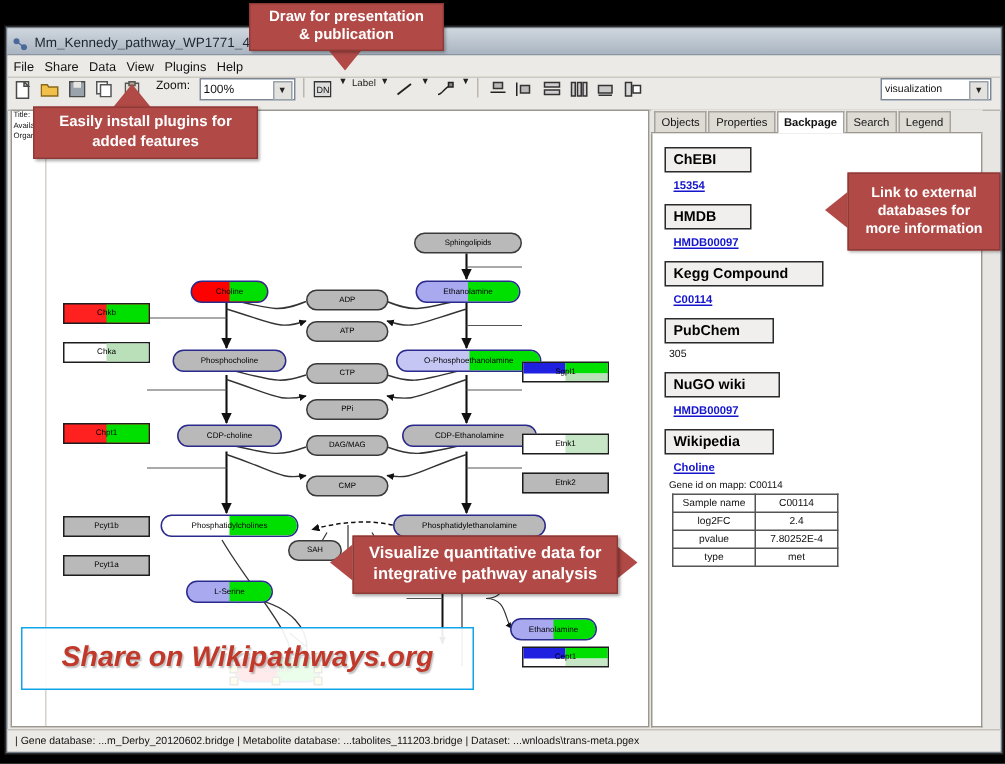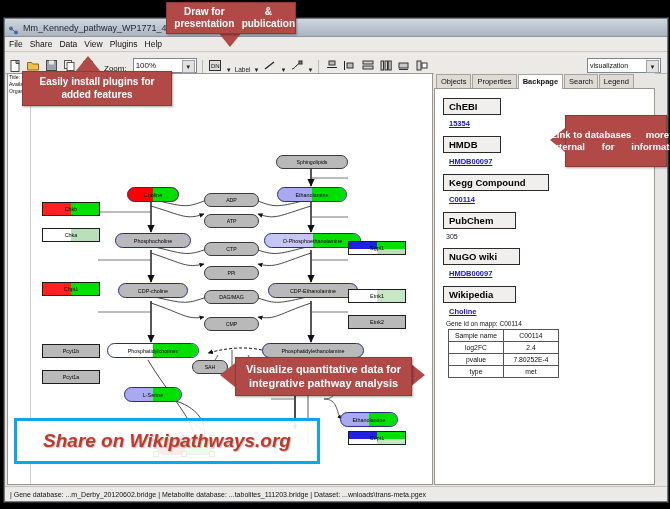--- a/index.html
+++ b/index.html
@@ -13,21 +13,21 @@
   .titlebar{height:17px;background:linear-gradient(#cfd6de,#aab5c1);
             border-bottom:1px solid #8a95a1;display:flex;align-items:center;padding:0 3px;}
   .titlebar .ticon{width:11px;height:11px;margin-right:4px;flex:0 0 auto;}
   .titletext{font-size:9px;color:#1c2530;white-space:nowrap;overflow:hidden;}
 
   .menubar{height:14px;background:#eceae6;border-bottom:1px solid #cdc9c2;
            display:flex;align-items:center;padding-left:4px;gap:7px;}
   .menubar span{font-size:8.5px;color:#111;}
 
   .toolbar{height:21px;background:#eceae6;border-bottom:1px solid #b9b5ae;
-           display:flex;align-items:flex-end;padding-left:3px;gap:3px;}
+           display:flex;align-items:flex-start;padding-left:3px;gap:3px;}
   .tbtn{width:15px;height:15px;display:flex;align-items:center;justify-content:center;}
   .tsep{width:1px;height:13px;background:#bbb6ae;margin:0 2px;}
   .zlabel{font-size:8px;color:#111;margin-left:6px;margin-right:3px;}
   .zoomsel{width:60px;height:13px;background:#fff;border:1px solid #7b8794;
            font-size:8px;color:#111;display:flex;align-items:center;padding-left:2px;
            position:relative;}
   .zoomsel .arw{position:absolute;right:1px;top:1px;width:11px;height:11px;
         background:#e4e2de;border:1px solid #9aa3ac;display:flex;align-items:center;justify-content:center;}
   .dd{font-size:6px;color:#222;}
   .tlab{font-size:6.5px;color:#222;}
@@ -85,21 +85,21 @@
            justify-content:center;z-index:40;line-height:1.25;}
   .arrowdown{position:absolute;width:0;height:0;border-left:13px solid transparent;
              border-right:13px solid transparent;border-top:16px solid #b14a47;z-index:39;}
   .arrowup{position:absolute;width:0;height:0;border-left:13px solid transparent;
            border-right:13px solid transparent;border-bottom:16px solid #b14a47;z-index:39;}
   .arrowleft{position:absolute;width:0;height:0;border-top:12px solid transparent;
              border-bottom:12px solid transparent;border-right:15px solid #b14a47;z-index:39;}
   .arrowright{position:absolute;width:0;height:0;border-top:12px solid transparent;
               border-bottom:12px solid transparent;border-left:15px solid #b14a47;z-index:39;}
   .sharebox{position:absolute;left:14px;top:418px;width:300px;height:40px;
-            border:3px solid #0ea5e9;background:rgba(255,255,255,.92);
+            border:1px solid #0ea5e9;background:rgba(255,255,255,.92);
             display:flex;align-items:center;justify-content:center;z-index:45;}
   .sharetxt{font-size:19px;font-weight:bold;font-style:italic;color:#c0392b;
             text-shadow:1px 1px 1px rgba(0,0,0,.25);white-space:nowrap;}
 </style>
 </head>
 <body>
 
 <div id="root">
 
   <div class="window">
@@ -492,33 +492,33 @@
             </table>
         </div>
       </div>
     </div>
 
     <div class="statusbar">
       <span>| Gene database:  ...m_Derby_20120602.bridge | Metabolite database: ...tabolites_111203.bridge | Dataset:  ...wnloads\trans-meta.pgex</span>
     </div>
   </div>
 
-  <div class="callout" style="left:166px;top:2px;width:128px;height:30px;font-size:10px;flex-direction:row;">
+  <div class="callout" style="left:166px;top:2px;width:128px;height:30px;font-size:10px;flex-direction:column;">
     <span>Draw for presentation</span>
     <span>&amp; publication</span>
   </div>
   <div class="arrowdown" style="left:217px;top:31px;"></div>
 
   <div class="callout" style="left:22px;top:71px;width:148px;height:33px;font-size:10px;flex-direction:column;">
     <span>Easily install plugins for</span>
     <span>added features</span>
   </div>
   <div class="arrowup" style="left:75px;top:56px;"></div>
 
-  <div class="callout" style="left:565px;top:115px;width:100px;height:50px;font-size:9.5px;flex-direction:row;">
+  <div class="callout" style="left:565px;top:115px;width:100px;height:50px;font-size:9.5px;flex-direction:column;">
     <span>Link  to external</span>
     <span>databases  for</span>
     <span>more information</span>
   </div>
   <div class="arrowleft" style="left:550px;top:128px;"></div>
 
   <div class="callout" style="left:235px;top:357px;width:175px;height:37px;font-size:11px;flex-direction:column;">
     <span>Visualize quantitative data  for</span>
     <span>integrative pathway analysis</span>
   </div>

